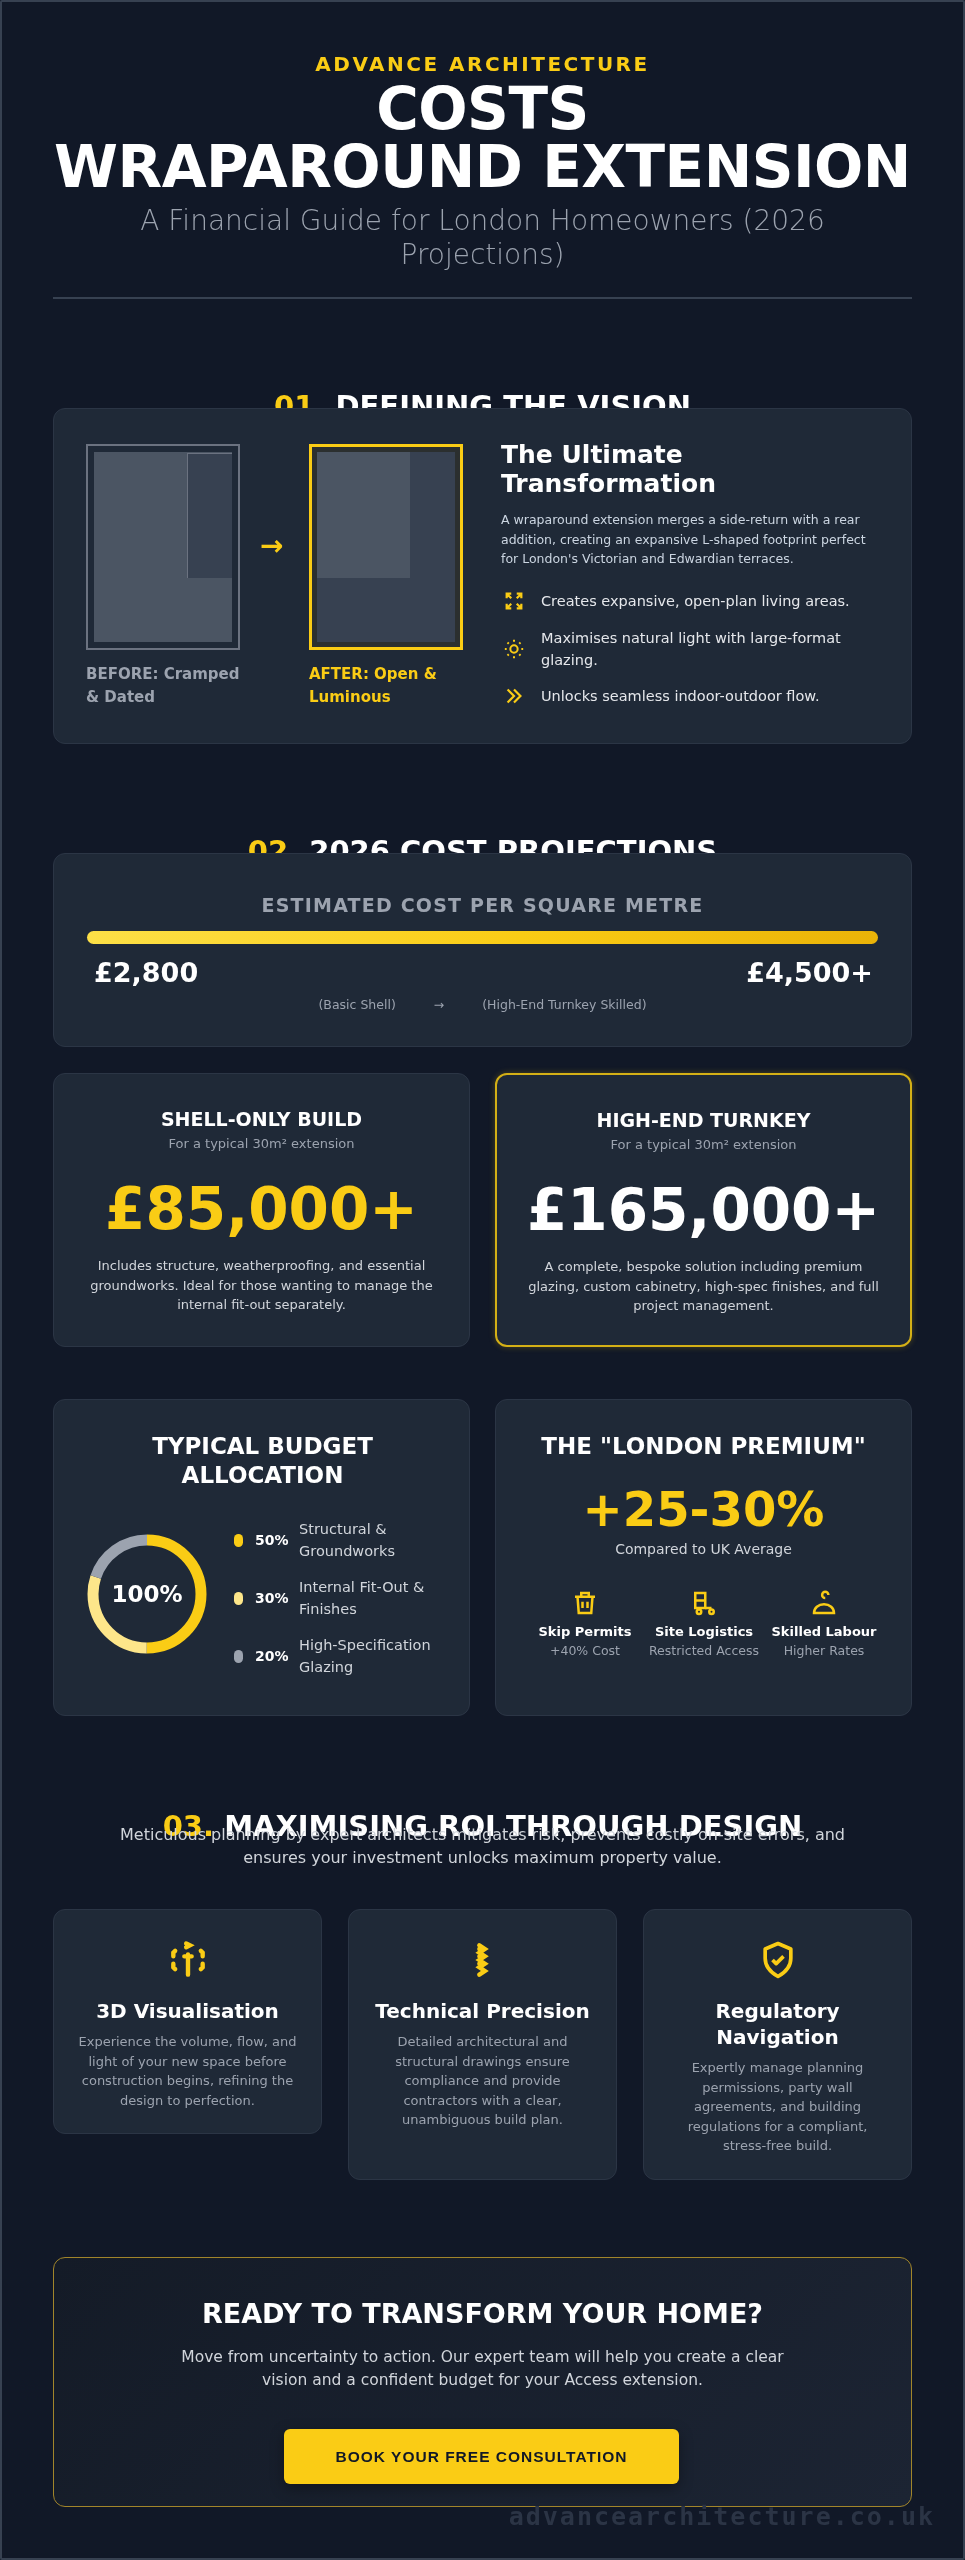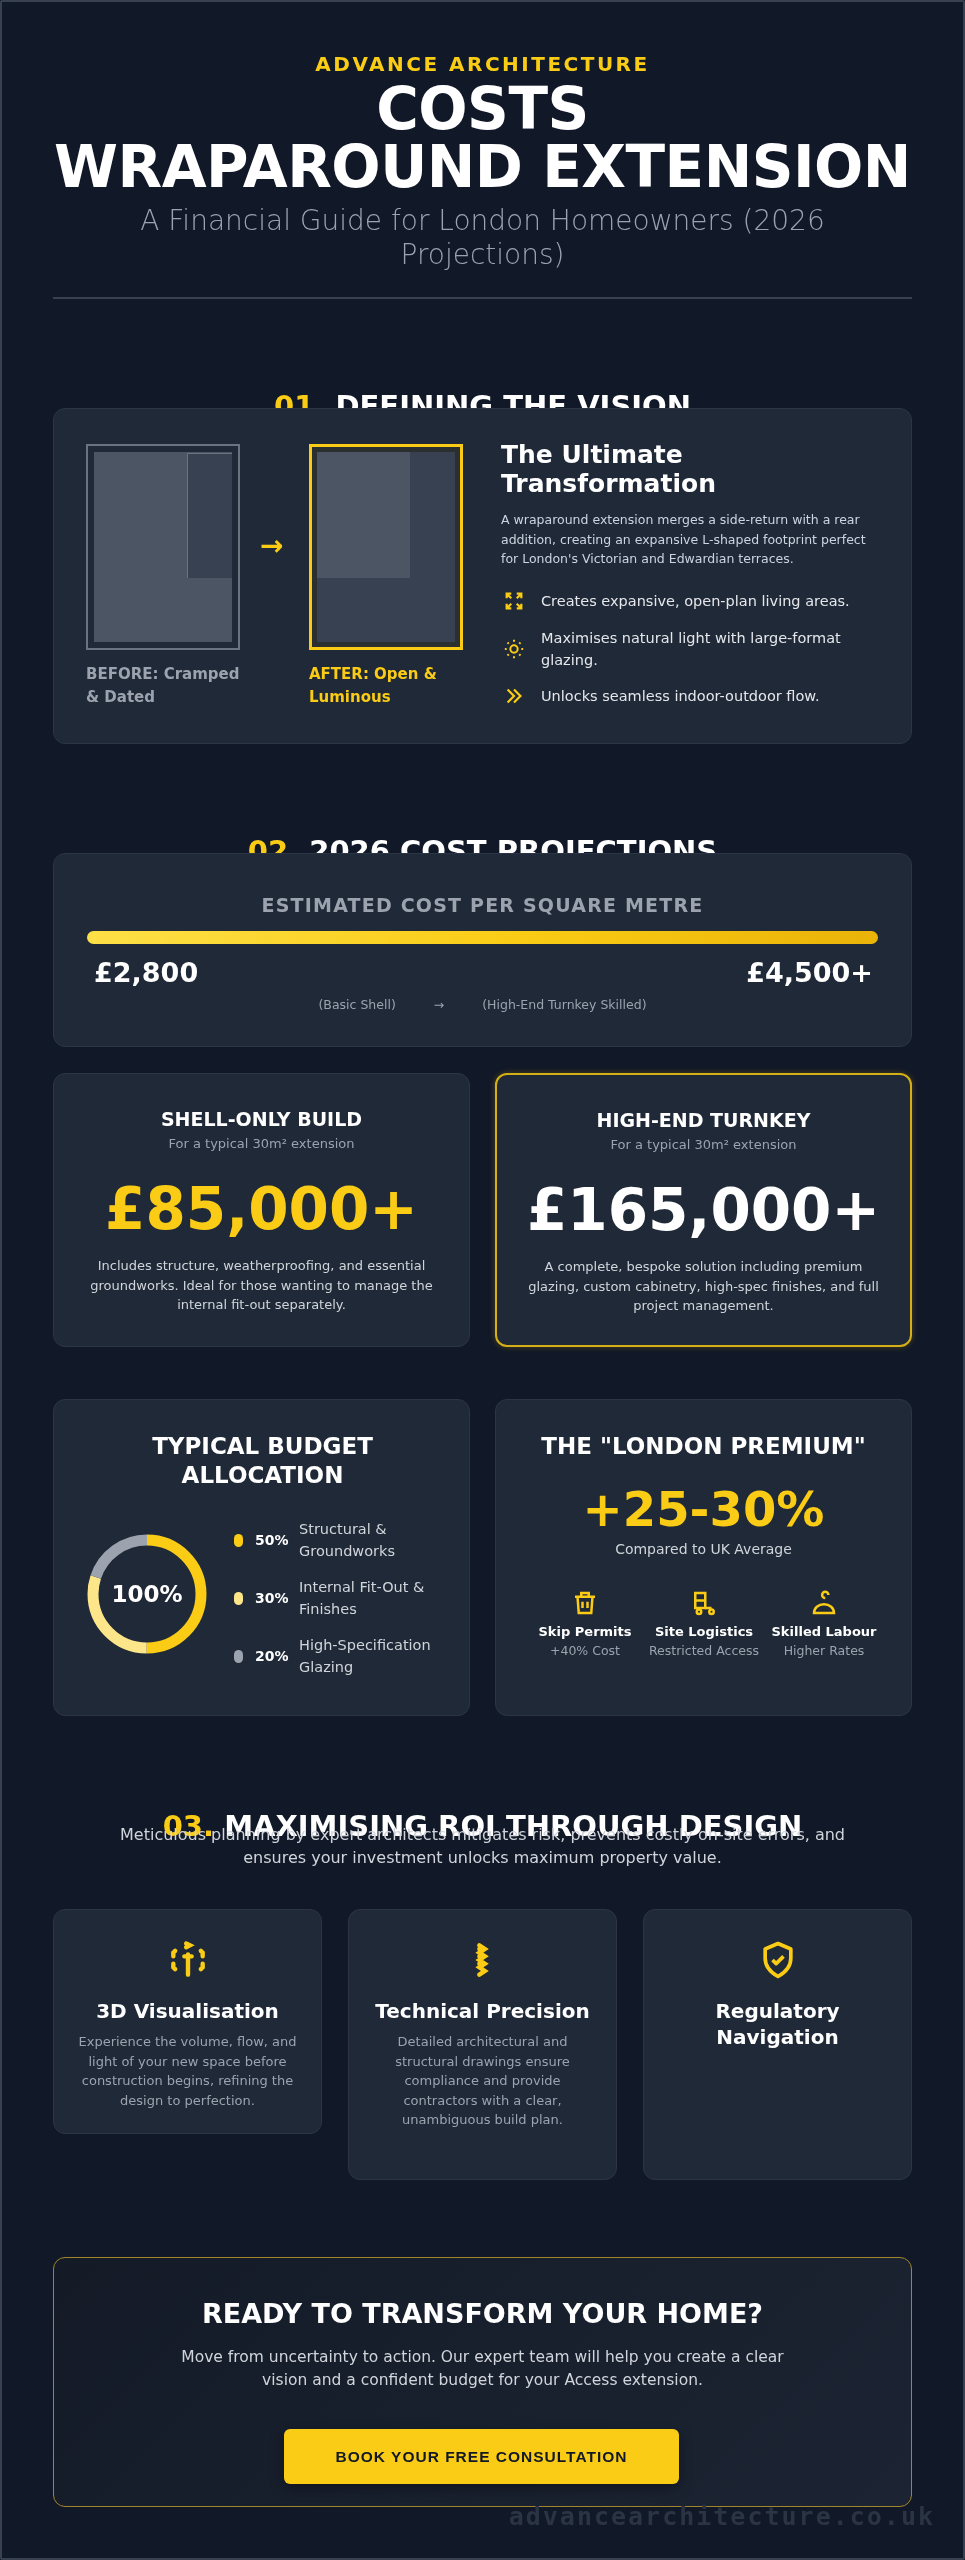--- a/index.html
+++ b/index.html
@@ -268,20 +268,21 @@
   <div class="rh">Technical Precision</div>
   <div class="rp" style="top:122px;">Detailed architectural and structural drawings ensure compliance and provide contractors with a clear, unambiguous build plan.</div>
 </div>
 
 <div class="card roi-card" style="left:643px; top:1909px; width:269px; height:271px;">
   <svg class="ic" viewBox="0 0 24 24" fill="none" stroke="#facc15" stroke-width="2" stroke-linejoin="round">
     <path d="M12 3l7 3v5c0 5-3.5 8-7 10-3.5-2-7-5-7-10V6z"></path>
       <path d="M9 12l2 2 4-4"></path>
   </svg>
   <div class="rh">Regulatory Navigation</div>
+  <div class="rp" style="top:148px;">Expertly manage planning permissions, party wall agreements, and building regulations for a compliant, stress-free build.</div>
 </div>
 
 <div class="cta">
   <div class="cta-h">READY TO TRANSFORM YOUR HOME?</div>
   <div class="cta-p">Move from uncertainty to action. Our expert team will help you create a clear vision and a confident budget for your Access extension.</div>
   <button class="cta-btn">BOOK YOUR FREE CONSULTATION</button>
 </div>
 
 <div class="watermark">advancearchitecture.co.uk</div>
 

